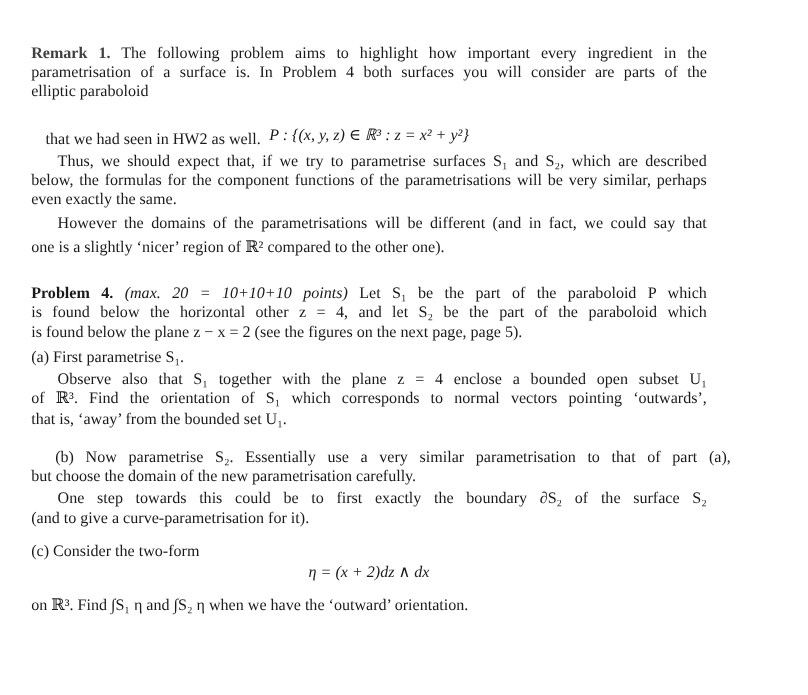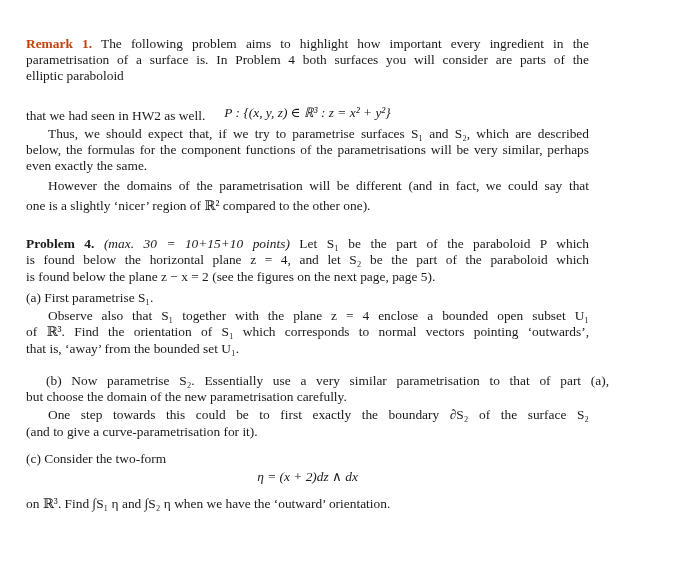--- a/index.html
+++ b/index.html
@@ -9,52 +9,52 @@
     color: #1a1a1a;
   }
   .page {
     position: absolute; left: 26px; top: 36px; width: 563px;
     font-family: "Liberation Serif", "DejaVu Serif", serif;
     font-size: 13.4px; line-height: 16.3px;
   }
   .line { position: absolute; left: 0; white-space: nowrap; }
   .just { width: 563px; text-align: justify; text-align-last: justify; }
   .indent { padding-left: 22px; box-sizing: border-box; }
-  .remark-label { color: #c2410c; font-weight: bold; }
+  .remark-label { color: #404040; font-weight: bold; }
   .bold { font-weight: bold; }
   .it { font-style: italic; }
   .center { width: 563px; text-align: center; }
 </style>
 </head>
 <body>
 
 <div class="page">
 
   <div class="line just" style="top:0px;">
     <span class="remark-label">Remark 1.</span>
     <span>The following problem aims to highlight how important every ingredient in the</span>
   </div>
   <div class="line just" style="top:16px;">parametrisation of a surface is.  In Problem 4 both surfaces you will consider are parts of the</div>
   <div class="line" style="top:32px;">elliptic paraboloid</div>
   <div class="line center it" style="top:49px;margin-top:20px;">P : {(x, y, z) ∈ ℝ³ : z = x² + y²}</div>
-  <div class="line" style="top:72px;">that we had seen in HW2 as well.</div>
+  <div class="line" style="top:72px;margin-left:12px;">that we had seen in HW2 as well.</div>
 
   <div class="line just indent" style="top:90px;">Thus, we should expect that, if we try to parametrise surfaces S₁ and S₂, which are described</div>
   <div class="line just" style="top:106px;">below, the formulas for the component functions of the parametrisations will be very similar, perhaps</div>
   <div class="line" style="top:122px;">even exactly the same.</div>
 
-  <div class="line just indent" style="top:142px;">However the domains of the parametrisation will be different (and in fact, we could say that</div>
+  <div class="line just indent" style="top:142px;">However the domains of the parametrisations will be different (and in fact, we could say that</div>
   <div class="line" style="top:162px;">one is a slightly ‘nicer’ region of ℝ² compared to the other one).</div>
 
   <div class="line just" style="top:200px;">
     <span class="bold">Problem 4.</span>
-    <span class="it">(max. 30 = 10+15+10 points)</span>
+    <span class="it">(max. 20 = 10+10+10 points)</span>
     <span>Let S₁ be the part of the paraboloid P which</span>
   </div>
-  <div class="line just" style="top:216px;">is found below the horizontal plane z = 4, and let S₂ be the part of the paraboloid which</div>
+  <div class="line just" style="top:216px;">is found below the horizontal other z = 4, and let S₂ be the part of the paraboloid which</div>
   <div class="line" style="top:233px;">is found below the plane z − x = 2 (see the figures on the next page, page 5).</div>
 
   <div class="line" style="top:254px;">(a) First parametrise S₁.</div>
   <div class="line just indent" style="top:272px;">Observe also that S₁ together with the plane z = 4 enclose a bounded open subset U₁</div>
   <div class="line just" style="top:288px;">of ℝ³. Find the orientation of S₁ which corresponds to normal vectors pointing ‘outwards’,</div>
   <div class="line" style="top:305px;">that is, ‘away’ from the bounded set U₁.</div>
 
   <div class="line just" style="top:337px;margin-left:20px;">(b) Now parametrise S₂. Essentially use a very similar parametrisation to that of part (a),</div>
   <div class="line" style="top:353px;">but choose the domain of the new parametrisation carefully.</div>
   <div class="line just indent" style="top:371px;">One step towards this could be to first exactly the boundary ∂S₂ of the surface S₂</div>

